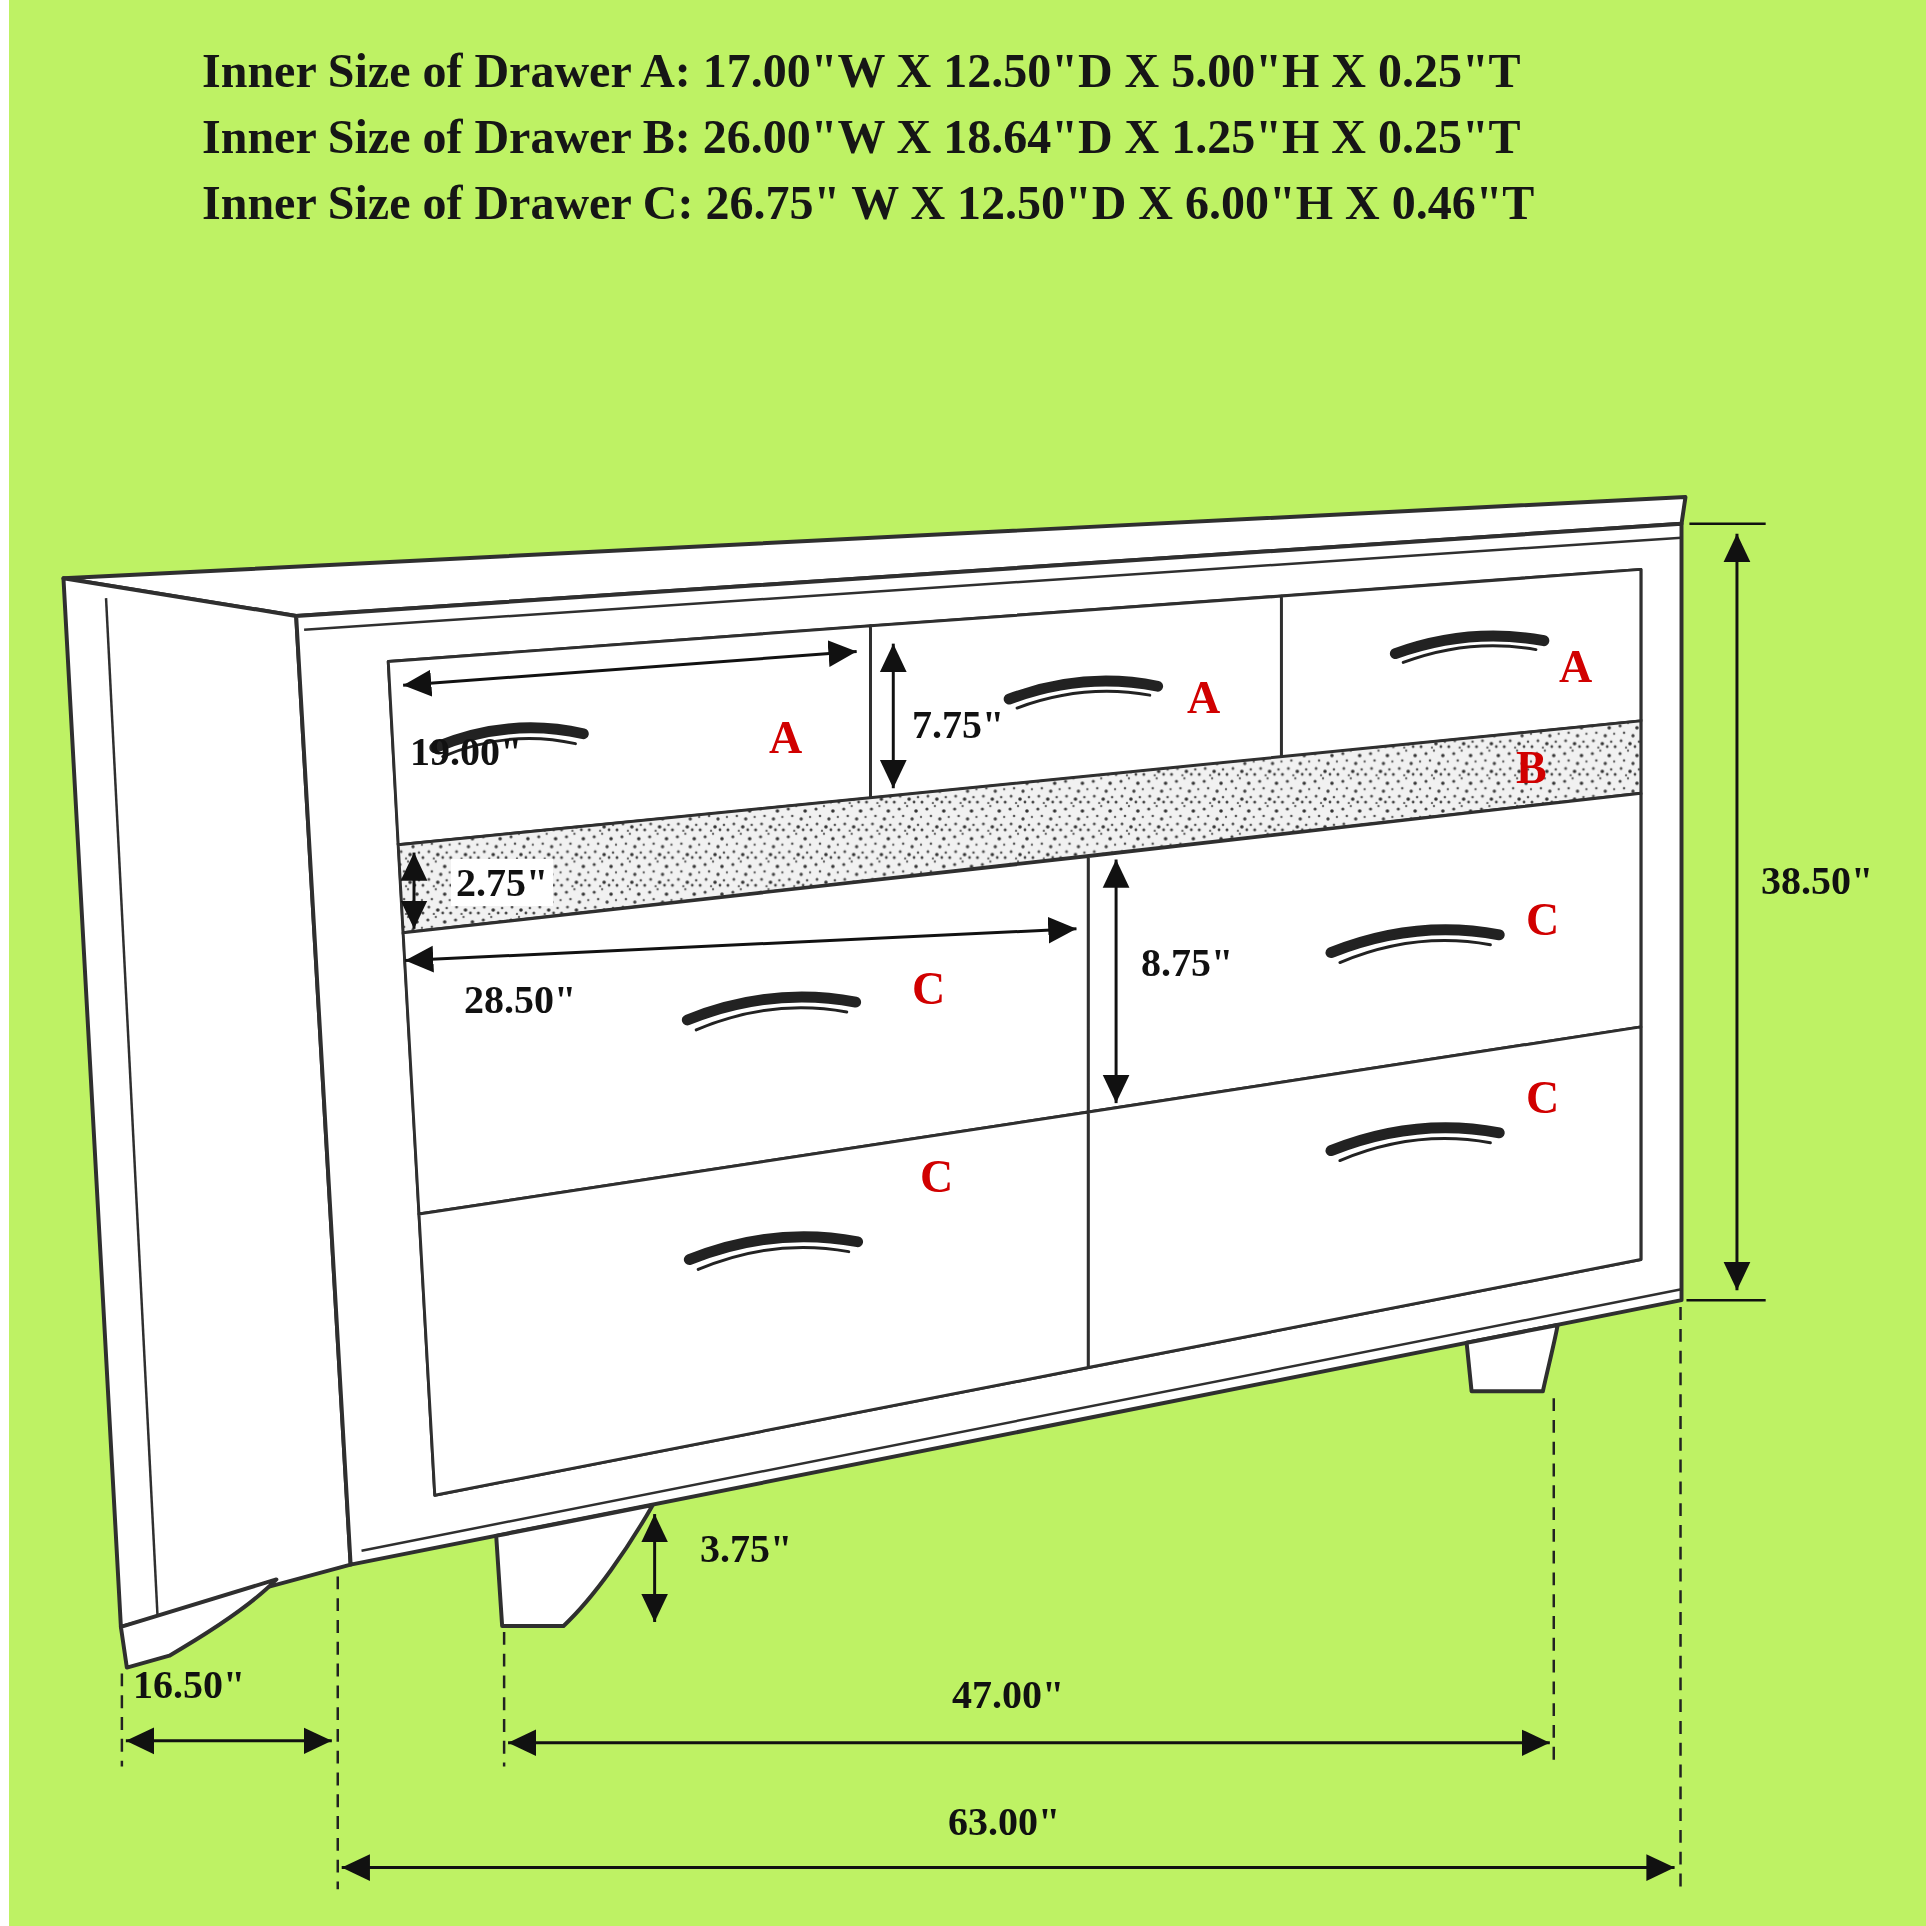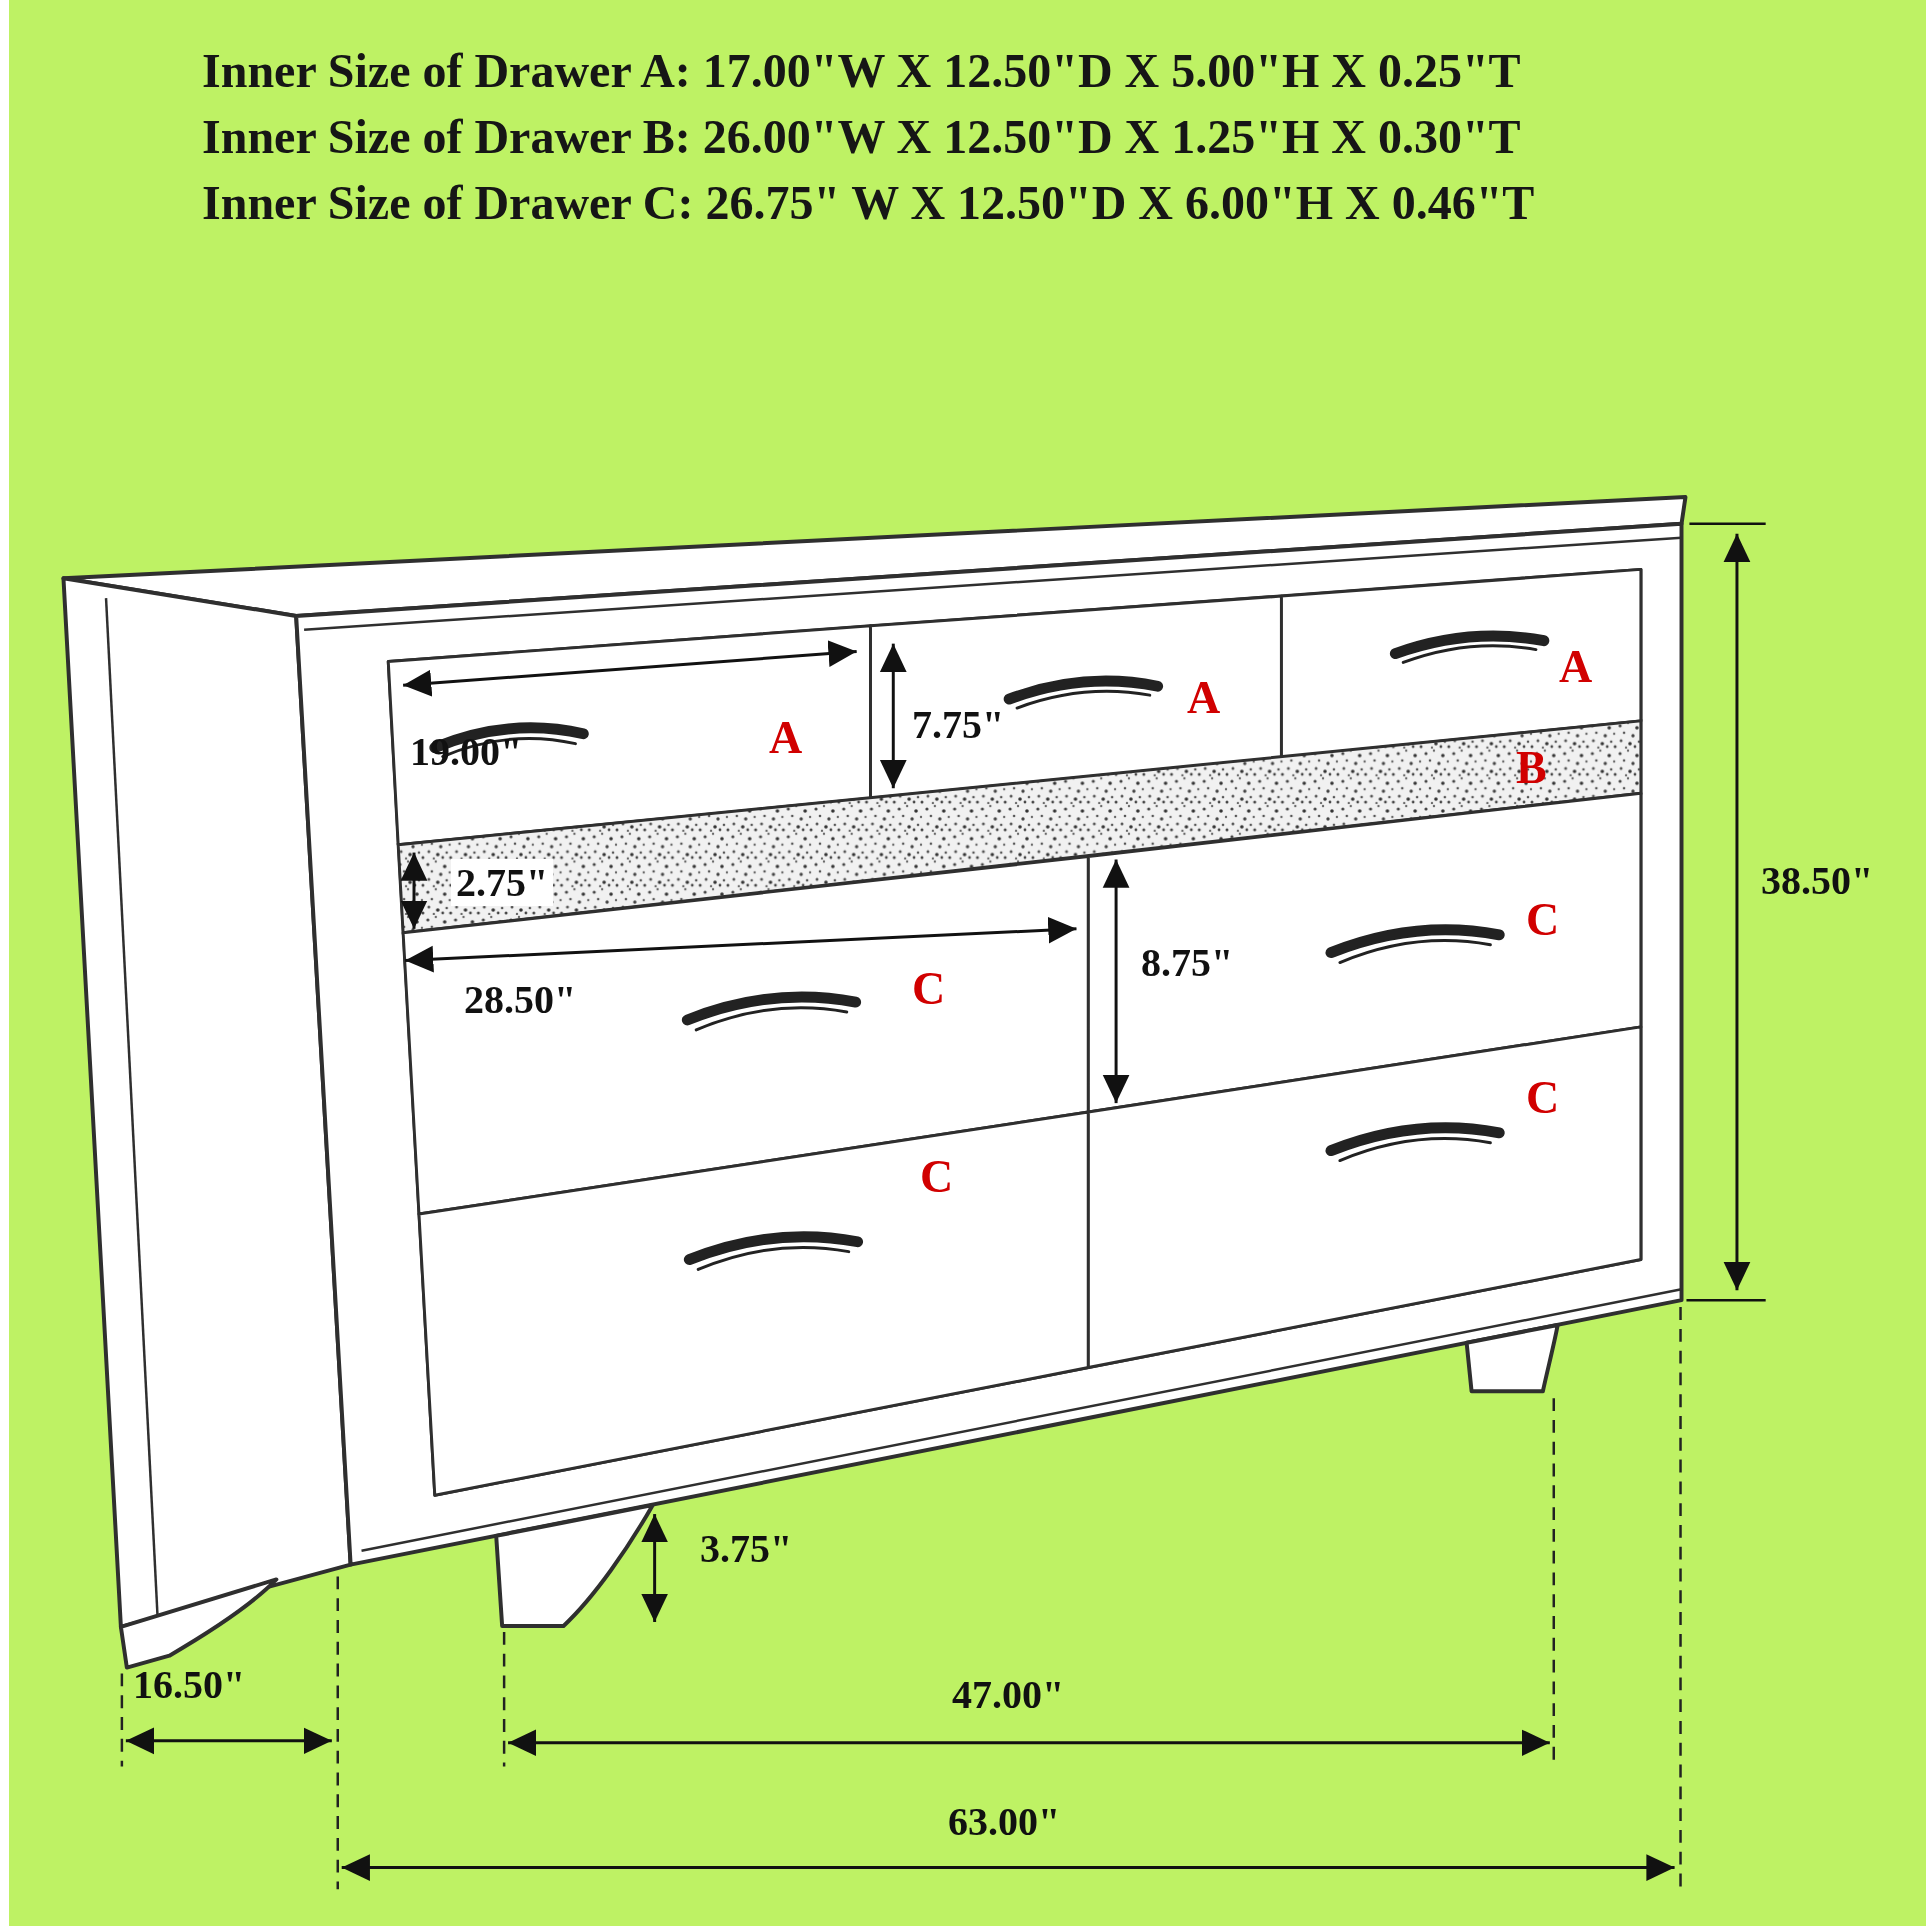--- a/index.html
+++ b/index.html
@@ -108,21 +108,21 @@
       <path class="dash" d="M 114 1690 L 114 1784"></path>
       <path class="dash" d="M 332 1592 L 332 1908"></path>
       <path class="dash" d="M 500 1648 L 500 1784"></path>
       <path class="dash" d="M 1560 1412 L 1560 1784"></path>
       <path class="dash" d="M 1688 1320 L 1688 1908"></path>
     </g>
   </svg>
 
   <div class="hdr">
     <div>Inner Size of Drawer A: 17.00"W X 12.50"D X 5.00"H X 0.25"T</div>
-    <div>Inner Size of Drawer B: 26.00"W X 12.50"D X 1.25"H X 0.30"T</div>
+    <div>Inner Size of Drawer B: 26.00"W X 18.64"D X 1.25"H X 0.25"T</div>
     <div>Inner Size of Drawer C: 26.75" W X 12.50"D X 6.00"H X 0.46"T</div>
   </div>
 
   <span class="red" style="left:760px;top:711px;">A</span>
   <span class="red" style="left:1178px;top:671px;">A</span>
   <span class="red" style="left:1550px;top:640px;">A</span>
   <span class="red" style="left:1507px;top:741px;">B</span>
   <span class="red" style="left:903px;top:962px;">C</span>
   <span class="red" style="left:1517px;top:893px;">C</span>
   <span class="red" style="left:911px;top:1150px;">C</span>

